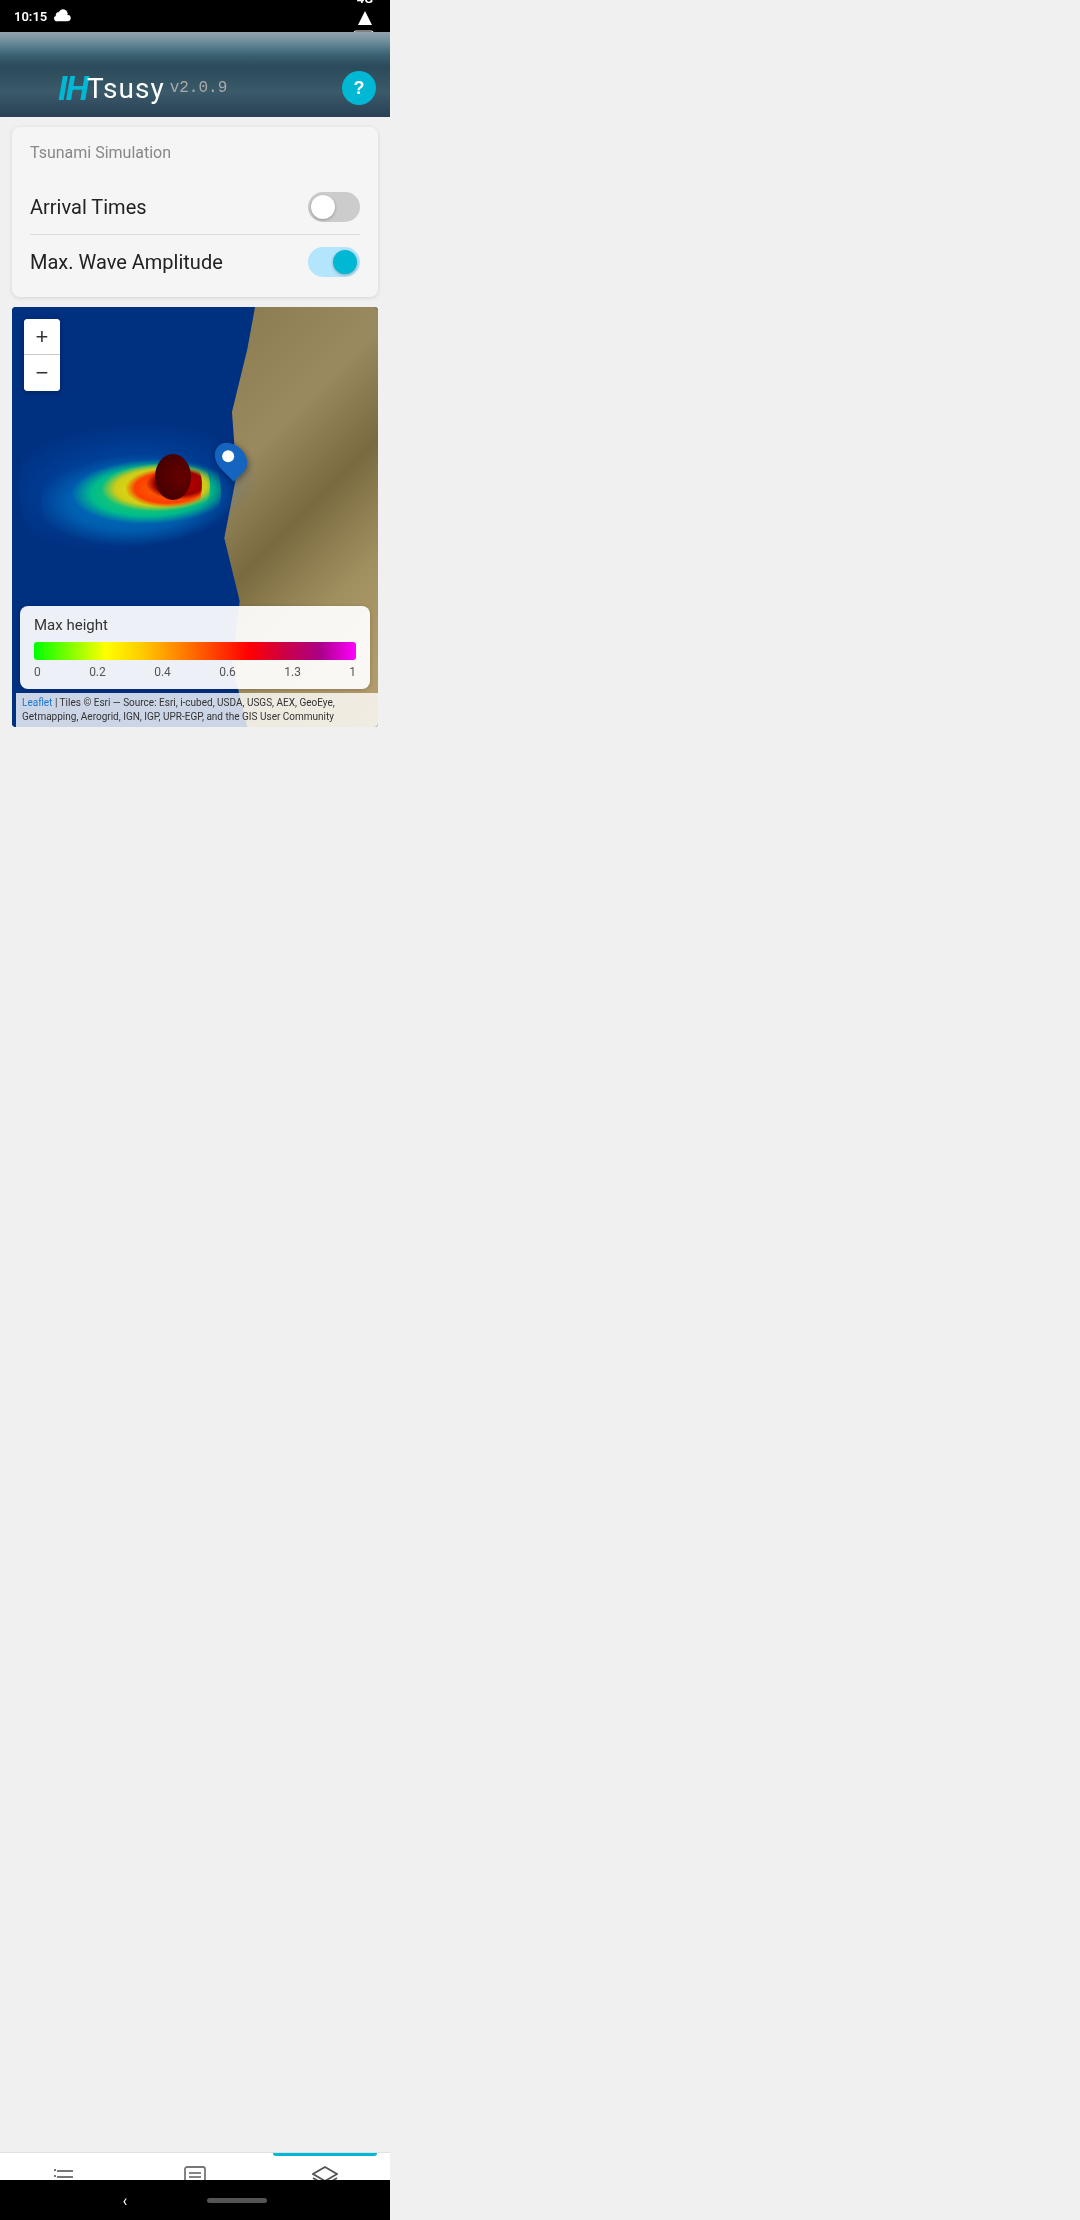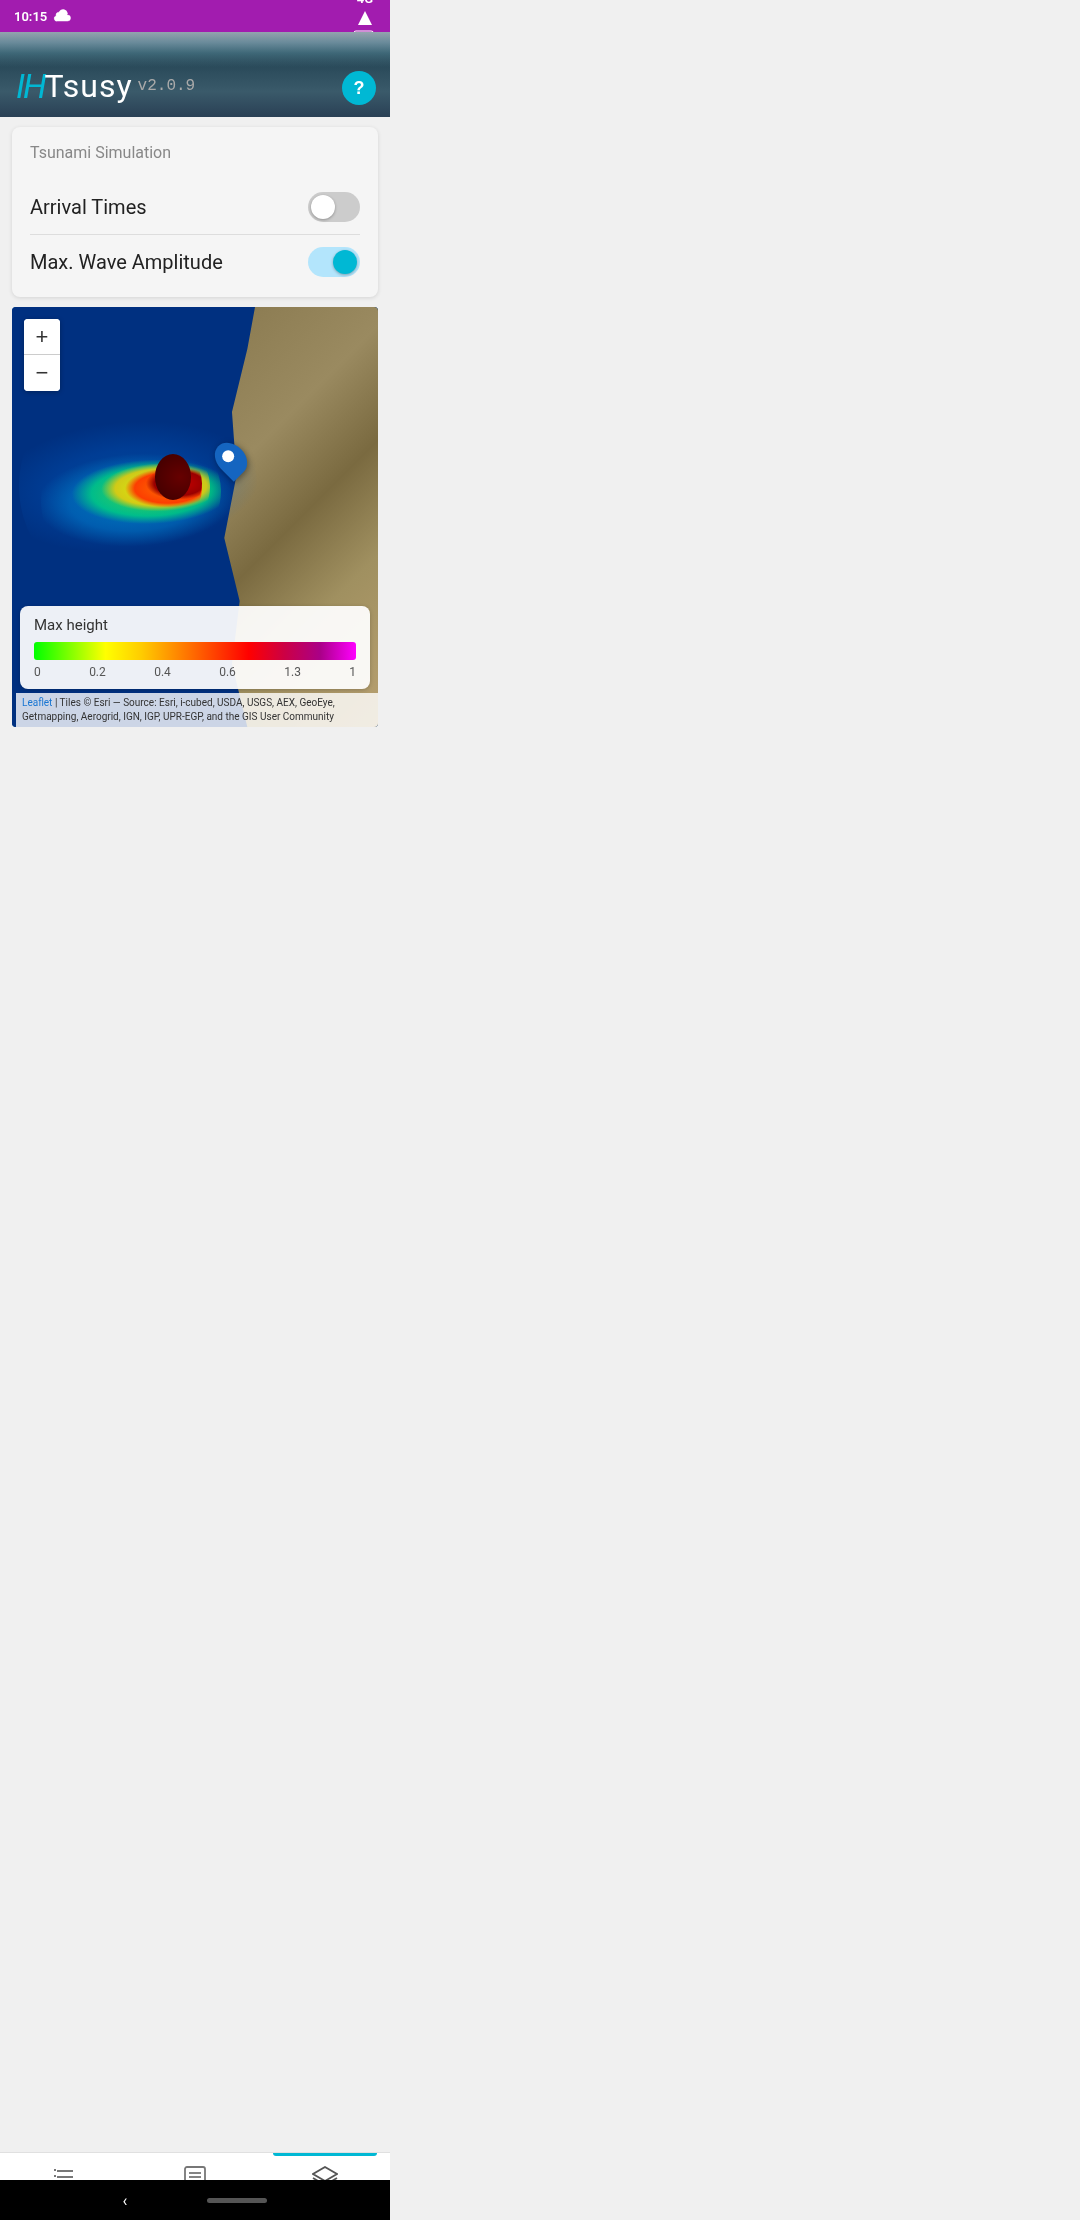--- a/index.html
+++ b/index.html
@@ -8,21 +8,21 @@
     body {
       width: 390px;
       min-height: 960px;
       background: #f0f0f0;
       font-family: 'Roboto', Arial, sans-serif;
       overflow-x: hidden;
     }
 
     
     .status-bar {
-      background: #a21caf;
+      background: #000000;
       color: #fff;
       display: flex;
       justify-content: space-between;
       align-items: center;
       padding: 6px 14px;
       height: 32px;
       font-size: 13px;
       font-weight: 600;
     }
     .status-left { display: flex; align-items: center; gap: 6px; }
@@ -52,28 +52,29 @@
       position: absolute;
       bottom: 12px;
       left: 16px;
       display: flex;
       align-items: center;
       gap: 0;
     }
     .logo-ih {
       color: #00b8d4;
       font-size: 34px;
-      font-weight: 400;
+      font-weight: 700;
       font-style: italic;
       line-height: 1;
       letter-spacing: -2px;
+      margin-left: 42px;
     }
     .logo-tsusy {
       color: #fff;
-      font-size: 32px;
+      font-size: 28px;
       font-weight: 400;
       letter-spacing: 1px;
     }
     .logo-version {
       color: #aaa;
       font-size: 16px;
       margin-left: 5px;
       font-weight: 300;
       font-family: Liberation Mono, monospace;
     }

